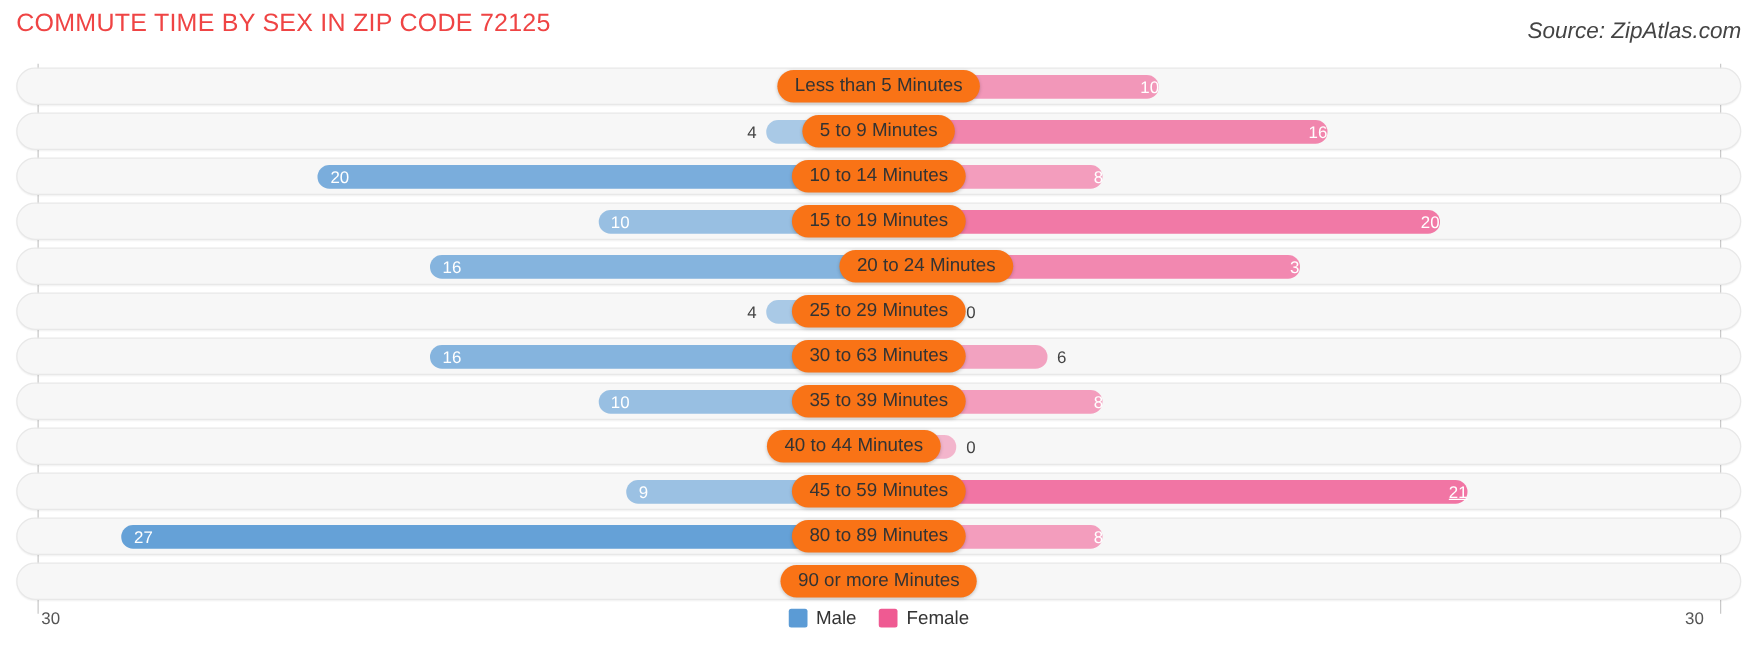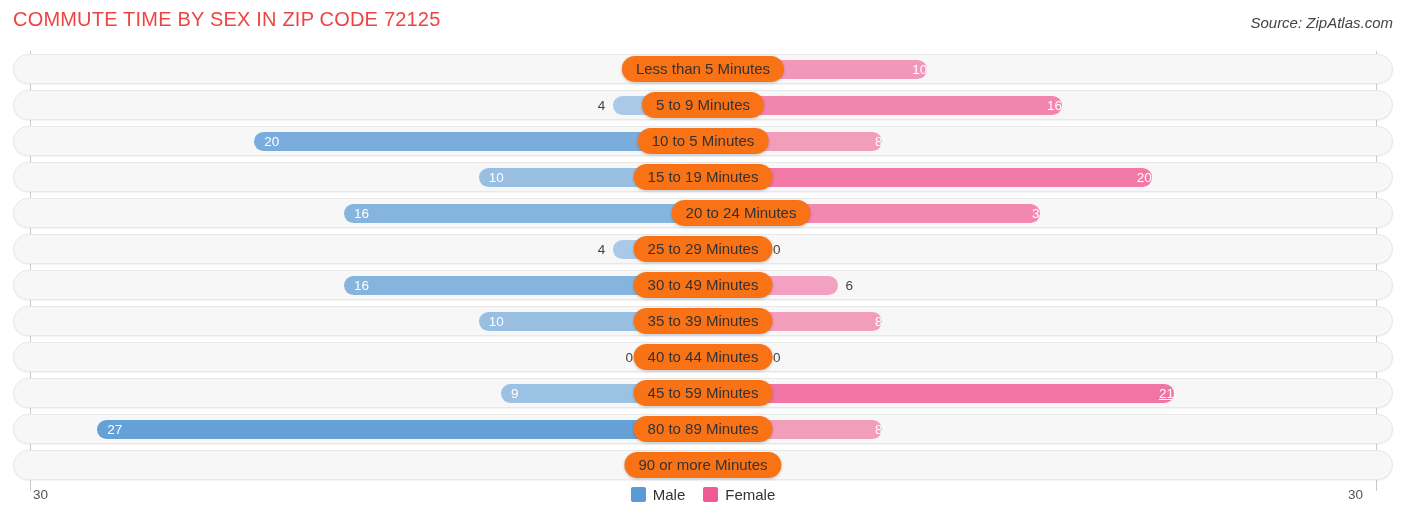--- a/index.html
+++ b/index.html
@@ -11,21 +11,21 @@
     position:relative;
   }
   #chart{position:relative;width:1406px;height:523px;}
 
   .title{
     position:absolute;left:13px;top:8px;
     font-size:20px;color:#ef4444;letter-spacing:.2px;white-space:nowrap;
   }
   .source{
     position:absolute;right:13px;top:14px;
-    font-size:15px;font-style:italic;color:#444;white-space:nowrap;
+    font-size:18px;font-style:italic;color:#444;white-space:nowrap;
   }
 
   
   .plot{position:absolute;left:0;top:51px;width:1406px;height:432px;}
 
   .axisline{position:absolute;top:0;bottom:-8px;width:1px;background:#c9c9c9;}
   .axisline.left{left:30px;}
   .axisline.right{left:1376px;}
 
   .row{
@@ -110,21 +110,21 @@
         <div class="valout m" style="left: 554.267px; width: 38px;">4</div>
         <div class="valin f" style="left: 690px; width: 358.933px;">16</div>
         <div class="pill" style="left: 690px;">5 to 9 Minutes</div>
       </div>
       <div class="row" style="top: 75px;">
         <div class="track"></div>
         <div class="bar male" style="background: rgb(91, 155, 213); opacity: 0.806667; left: 241.333px; width: 448.667px;"></div>
         <div class="bar female" style="background: rgb(239, 90, 146); opacity: 0.574667; left: 690px; width: 179.467px;"></div>
         <div class="valin m" style="left: 241.333px;">20</div>
         <div class="valin f" style="left: 690px; width: 179.467px;">8</div>
-        <div class="pill" style="left: 690px;">10 to 5 Minutes</div>
+        <div class="pill" style="left: 690px;">10 to 14 Minutes</div>
       </div>
       <div class="row" style="top: 111px;">
         <div class="track"></div>
         <div class="bar male" style="background: rgb(91, 155, 213); opacity: 0.613333; left: 465.667px; width: 224.333px;"></div>
         <div class="bar female" style="background: rgb(239, 90, 146); opacity: 0.806667; left: 690px; width: 448.667px;"></div>
         <div class="valin m" style="left: 465.667px;">10</div>
         <div class="valin f" style="left: 690px; width: 448.667px;">20</div>
         <div class="pill" style="left: 690px;">15 to 19 Minutes</div>
       </div>
       <div class="row" style="top: 147px;">
@@ -142,37 +142,37 @@
         <div class="valout m" style="left: 554.267px; width: 38px;">4</div>
         <div class="valout f" style="left: 760px; width: 38px;">0</div>
         <div class="pill" style="left: 690px;">25 to 29 Minutes</div>
       </div>
       <div class="row" style="top: 219px;">
         <div class="track"></div>
         <div class="bar male" style="background: rgb(91, 155, 213); opacity: 0.729333; left: 331.067px; width: 358.933px;"></div>
         <div class="bar female" style="background: rgb(239, 90, 146); opacity: 0.536; left: 690px; width: 134.6px;"></div>
         <div class="valin m" style="left: 331.067px;">16</div>
         <div class="valout f" style="left: 832.6px; width: 38px;">6</div>
-        <div class="pill" style="left: 690px;">30 to 49 Minutes</div>
+        <div class="pill" style="left: 690px;">30 to 63 Minutes</div>
       </div>
       <div class="row" style="top: 255px;">
         <div class="track"></div>
         <div class="bar male" style="background: rgb(91, 155, 213); opacity: 0.613333; left: 465.667px; width: 224.333px;"></div>
         <div class="bar female" style="background: rgb(239, 90, 146); opacity: 0.574667; left: 690px; width: 179.467px;"></div>
         <div class="valin m" style="left: 465.667px;">10</div>
         <div class="valin f" style="left: 690px; width: 179.467px;">8</div>
         <div class="pill" style="left: 690px;">35 to 39 Minutes</div>
       </div>
       <div class="row" style="top: 291px;">
         <div class="track"></div>
         <div class="bar male" style="background: rgb(91, 155, 213); opacity: 0.42; left: 628px; width: 62px;"></div>
         <div class="bar female" style="background: rgb(239, 90, 146); opacity: 0.42; left: 690px; width: 62px;"></div>
         <div class="valout m" style="left: 582px; width: 38px;">0</div>
         <div class="valout f" style="left: 760px; width: 38px;">0</div>
-        <div class="pill" style="left: 690px;">40 to 44 Minutes</div>
+        <div class="pill" style="left: 670px;">40 to 44 Minutes</div>
       </div>
       <div class="row" style="top: 327px;">
         <div class="track"></div>
         <div class="bar male" style="background: rgb(91, 155, 213); opacity: 0.594; left: 488.1px; width: 201.9px;"></div>
         <div class="bar female" style="background: rgb(239, 90, 146); opacity: 0.826; left: 690px; width: 471.1px;"></div>
         <div class="valin m" style="left: 488.1px;">9</div>
         <div class="valin f" style="left: 690px; width: 471.1px; text-decoration: underline;">21</div>
         <div class="pill" style="left: 690px;">45 to 59 Minutes</div>
       </div>
       <div class="row" style="top: 363px;">

